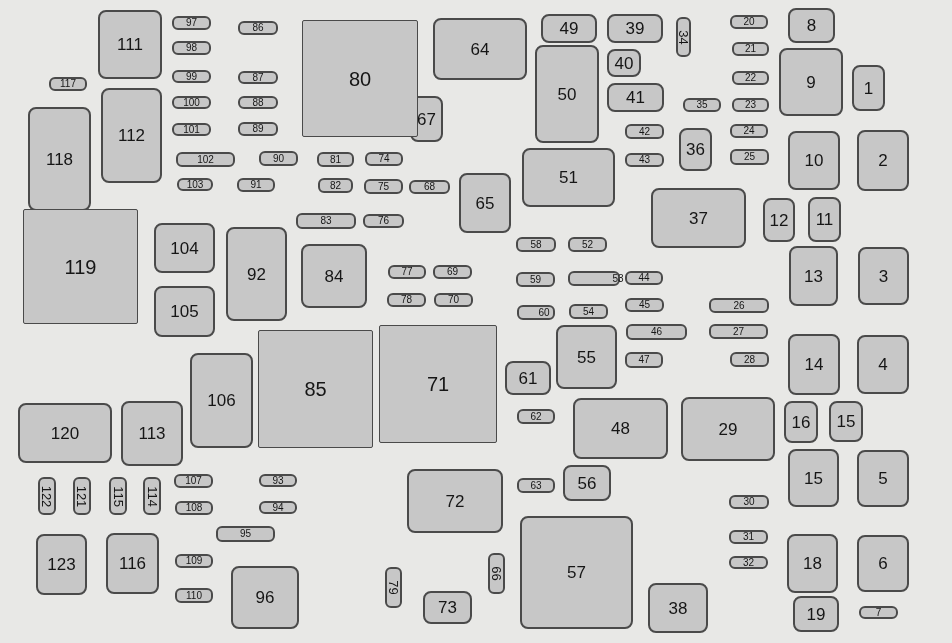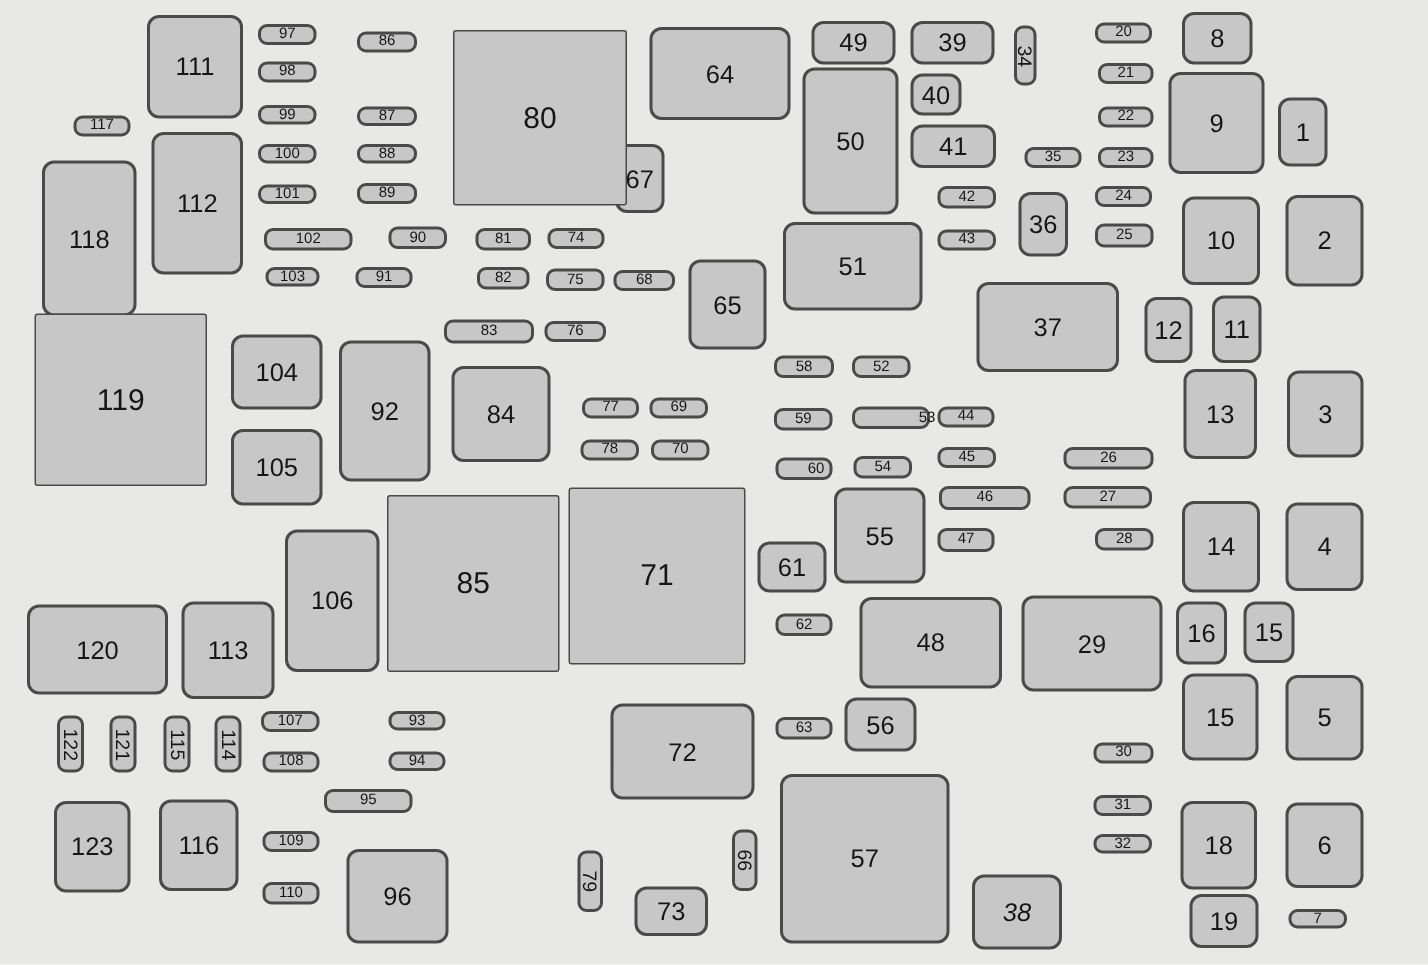--- a/index.html
+++ b/index.html
@@ -131,21 +131,21 @@
     </div>
     <div class="fuse pill" style="left: 683px; top: 98px; width: 38px; height: 14px;">
       <span class="lbl">35</span>
     </div>
     <div class="fuse box" style="left: 679px; top: 128px; width: 33px; height: 43px;">
       <span class="lbl">36</span>
     </div>
     <div class="fuse box" style="left: 651px; top: 188px; width: 95px; height: 60px;">
       <span class="lbl">37</span>
     </div>
-    <div class="fuse box" style="left: 648px; top: 583px; width: 60px; height: 50px; font-style: italic;">
+    <div class="fuse box" style="left: 648px; top: 583px; width: 60px; height: 50px;">
       <span class="lbl">38</span>
     </div>
     <div class="fuse box" style="left: 607px; top: 14px; width: 56px; height: 29px;">
       <span class="lbl">39</span>
     </div>
     <div class="fuse box" style="left: 607px; top: 49px; width: 34px; height: 28px;">
       <span class="lbl">40</span>
     </div>
     <div class="fuse box" style="left: 607px; top: 83px; width: 57px; height: 29px;">
       <span class="lbl">41</span>

